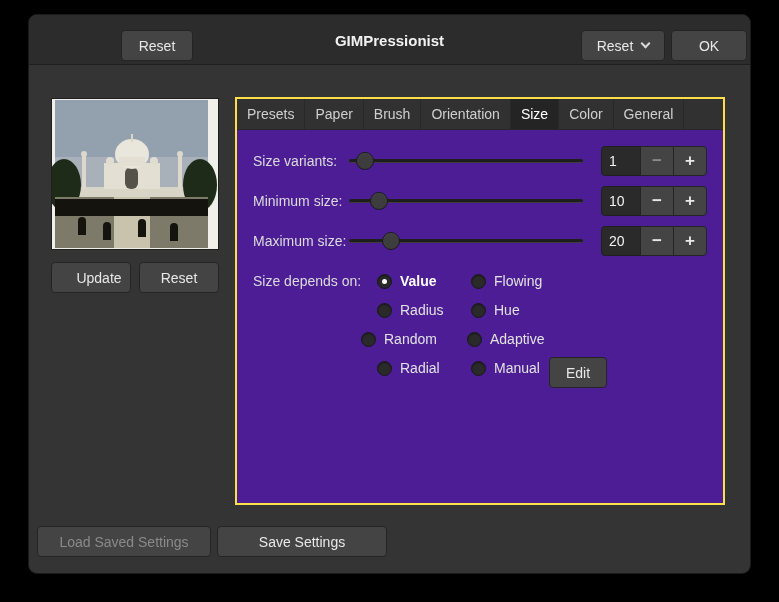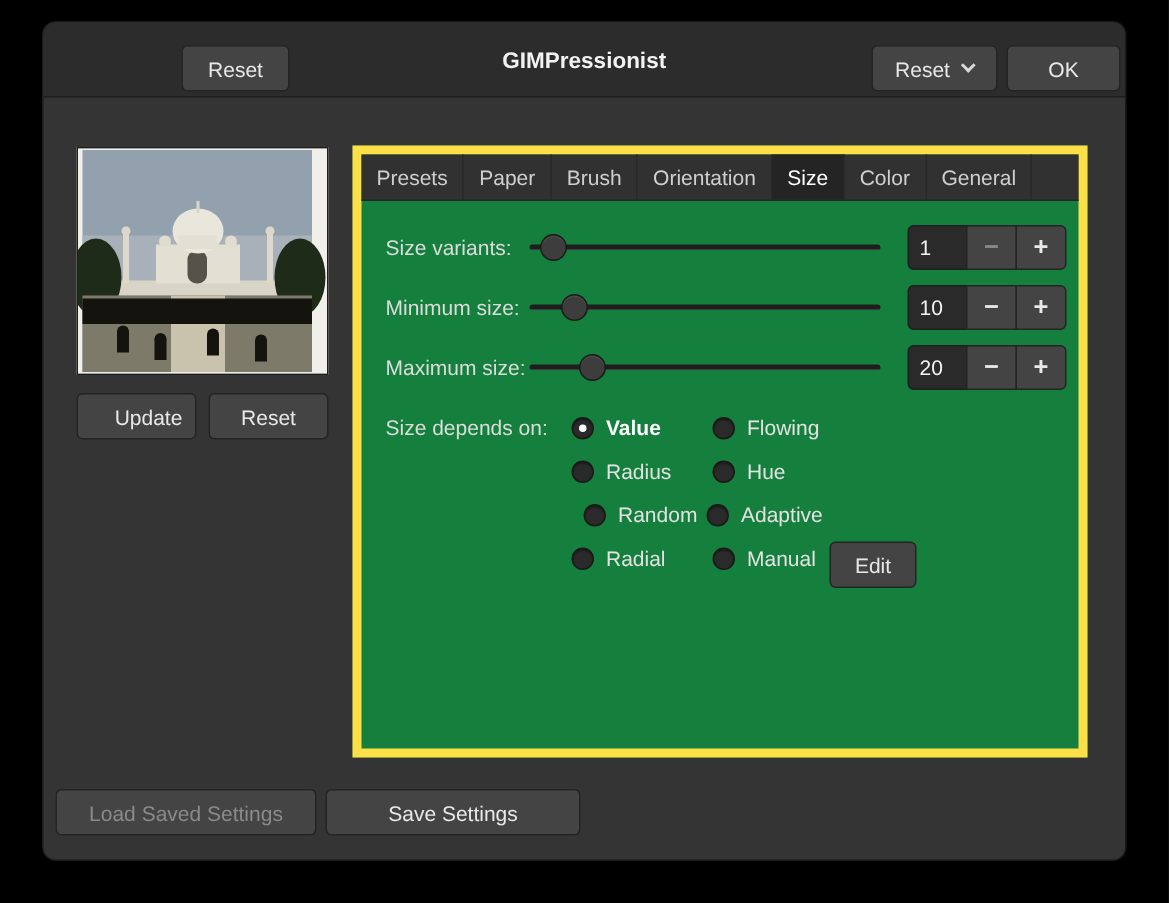--- a/index.html
+++ b/index.html
@@ -35,21 +35,21 @@
   }
   
   .preview-frame {
     position:absolute; left:22px; top:83px; width:168px; height:152px;
     background:#f0efe9; border:1px solid #1f1f1f;
   }
   .preview-frame svg { display:block; }
   
   .notebook {
     position:absolute; left:206px; top:82px; width:490px; height:408px;
-    border:6px solid #fde047; background:#15803d;
+    border:2px solid #fde047; background:#4c1d95;
   }
   .tabstrip {
     position:absolute; left:0; top:0; width:100%; height:31px;
     display:flex; background:#313131; border-bottom:1px solid #272727;
   }
   .tab {
     display:flex; align-items:center; padding:0 10px; font-size:14px;
     color:#cfcfcf; border-right:1px solid #282828; cursor:default;
   }
   .tab.active { background:#242424; color:#ffffff; }
@@ -214,21 +214,21 @@
       <span class="radio-label">Flowing</span>
     </div>
     <div class="radio-item" style="left:140px; top:200px;">
       <span class="radio-circle"></span>
       <span class="radio-label">Radius</span>
     </div>
     <div class="radio-item" style="left:234px; top:200px;">
       <span class="radio-circle"></span>
       <span class="radio-label">Hue</span>
     </div>
-    <div class="radio-item" style="left:148px; top:229px;">
+    <div class="radio-item" style="left:124px; top:229px;">
       <span class="radio-circle"></span>
       <span class="radio-label">Random</span>
     </div>
     <div class="radio-item" style="left:230px; top:229px;">
       <span class="radio-circle"></span>
       <span class="radio-label">Adaptive</span>
     </div>
     <div class="radio-item" style="left:140px; top:258px;">
       <span class="radio-circle"></span>
       <span class="radio-label">Radial</span>

